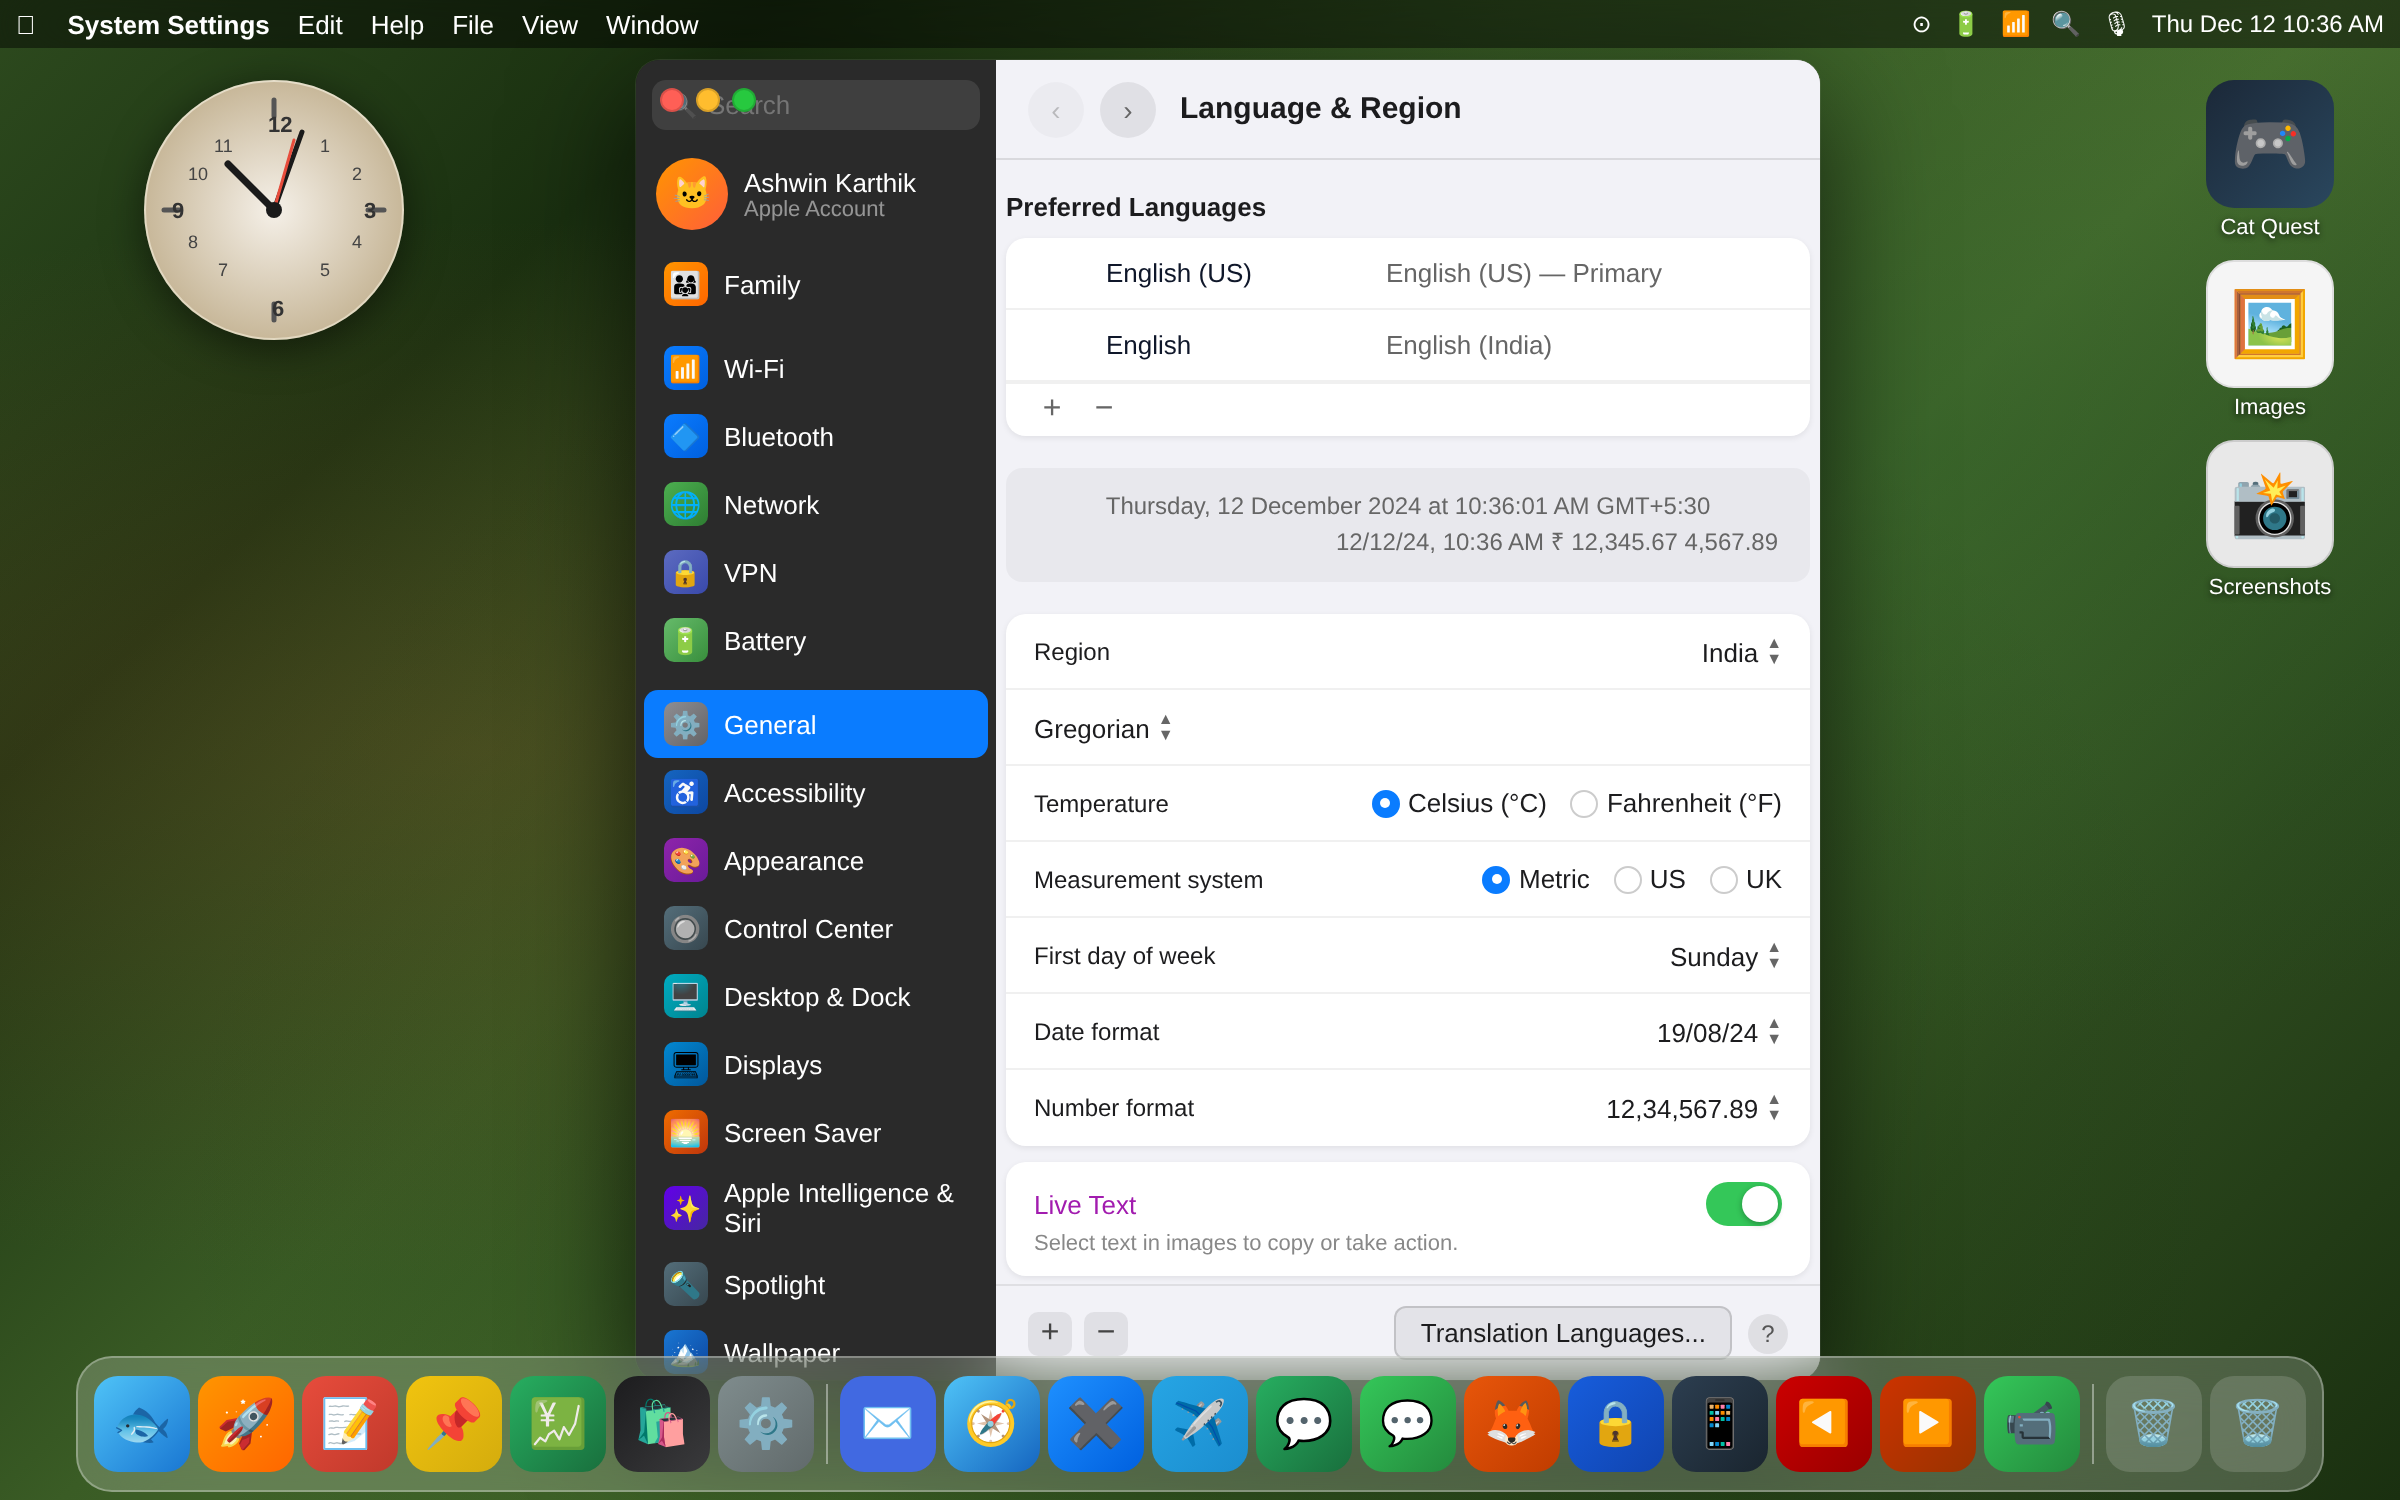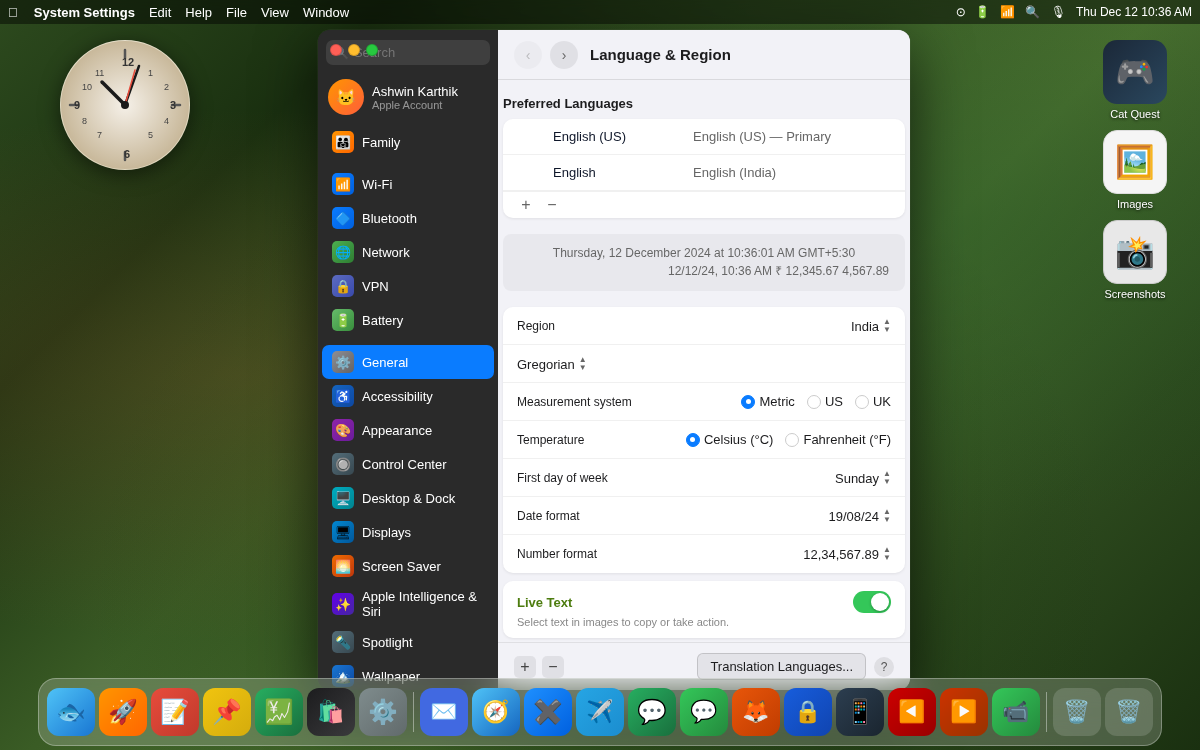--- a/index.html
+++ b/index.html
@@ -67,21 +67,21 @@
       cursor: pointer;
     }
     .menubar-item.bold {
       font-weight: 600;
     }
 
     
     .clock-widget {
       position: absolute;
       top: 40px;
-      left: 60px;
+      left: 72px;
       width: 130px;
       height: 130px;
       border-radius: 50%;
       background: radial-gradient(circle, #f5f0e8 0%, #e8dfc8 60%, #c8b89a 100%);
       box-shadow: 0 4px 20px rgba(0,0,0,0.5), inset 0 1px 3px rgba(255,255,255,0.3);
       z-index: 10;
     }
     .clock-face {
       width: 100%;
       height: 100%;
@@ -508,23 +508,23 @@
     .live-text-row {
       padding: 10px 14px;
     }
     .live-text-top {
       display: flex;
       align-items: center;
       margin-bottom: 3px;
     }
     .live-text-label {
       font-size: 13px;
-      color: #4d7c0f;
+      color: #a21caf;
       flex: 1;
-      font-weight: 700;
+      font-weight: 400;
     }
     .live-text-desc {
       font-size: 11px;
       color: #888;
     }
 
     
     .bottom-bar {
       padding: 10px 16px;
       display: flex;
@@ -845,47 +845,47 @@
             <div class="settings-row-value">
               <span class="stepper-value">Gregorian</span>
               <div class="stepper-arrows">
                 <span class="stepper-arrow">▲</span>
                 <span class="stepper-arrow">▼</span>
               </div>
             </div>
           </div>
 
           <div class="settings-row">
+            <span class="settings-row-label">Temperature</span>
+            <div class="settings-row-value radio-group">
+              <div class="radio-option">
+                <div class="radio-circle selected"></div>
+                <span class="radio-label">Celsius (°C)</span>
+              </div>
+              <div class="radio-option">
+                <div class="radio-circle"></div>
+                <span class="radio-label">Fahrenheit (°F)</span>
+              </div>
+            </div>
+          </div>
+
+          <div class="settings-row">
             <span class="settings-row-label">Measurement system</span>
             <div class="settings-row-value radio-group">
               <div class="radio-option">
                 <div class="radio-circle selected"></div>
                 <span class="radio-label">Metric</span>
               </div>
               <div class="radio-option">
                 <div class="radio-circle"></div>
                 <span class="radio-label">US</span>
               </div>
               <div class="radio-option">
                 <div class="radio-circle"></div>
                 <span class="radio-label">UK</span>
-              </div>
-            </div>
-          </div>
-
-          <div class="settings-row">
-            <span class="settings-row-label">Temperature</span>
-            <div class="settings-row-value radio-group">
-              <div class="radio-option">
-                <div class="radio-circle selected"></div>
-                <span class="radio-label">Celsius (°C)</span>
-              </div>
-              <div class="radio-option">
-                <div class="radio-circle"></div>
-                <span class="radio-label">Fahrenheit (°F)</span>
               </div>
             </div>
           </div>
 
           <div class="settings-row">
             <span class="settings-row-label">First day of week</span>
             <div class="settings-row-value">
               <span class="stepper-value">Sunday</span>
               <div class="stepper-arrows">
                 <span class="stepper-arrow">▲</span>

